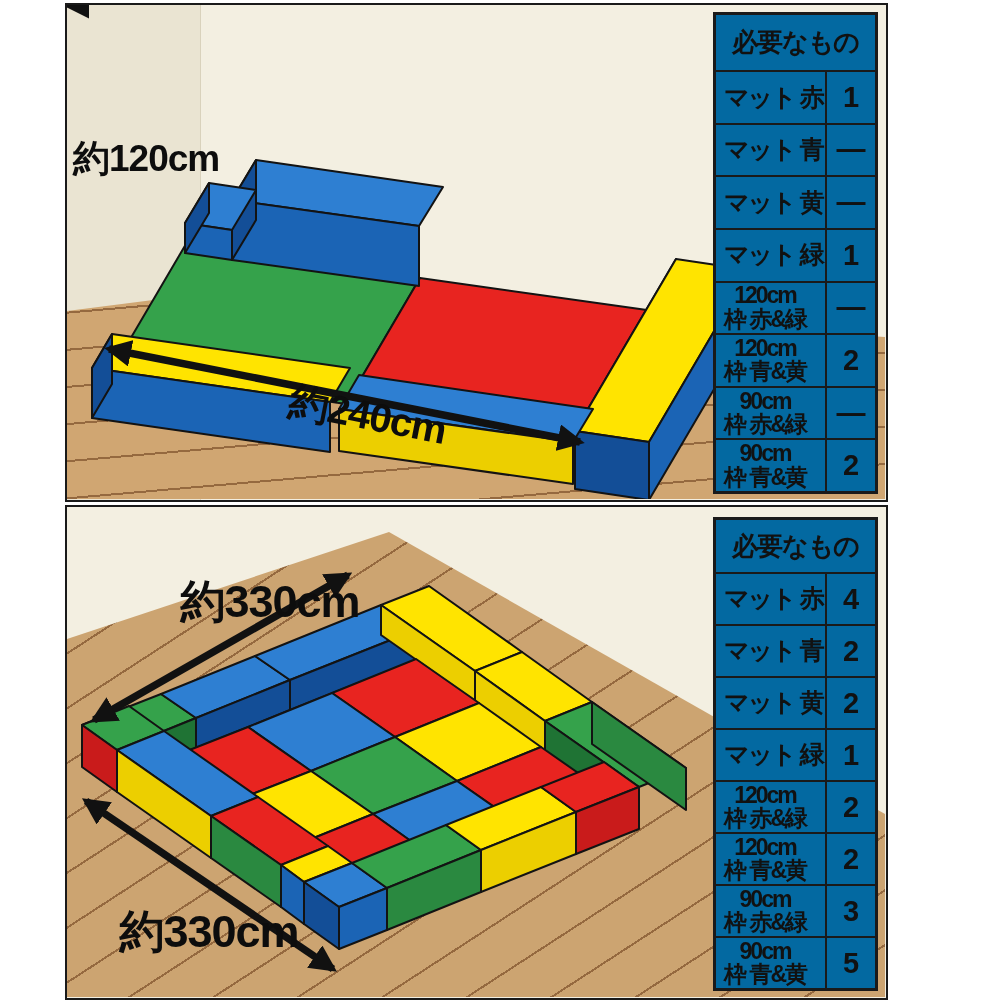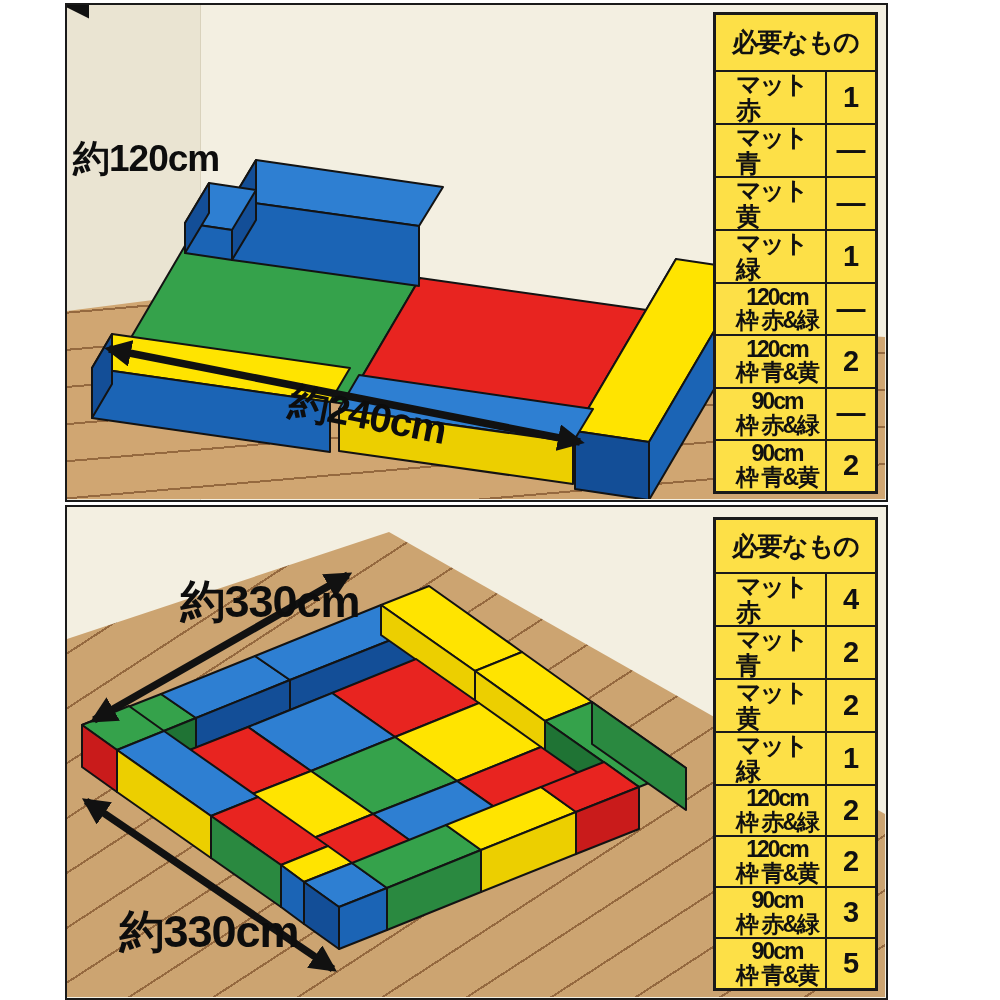--- a/index.html
+++ b/index.html
@@ -37,36 +37,36 @@
   svg.scene polygon{stroke:#131313;stroke-width:2;stroke-linejoin:round;}
   .f-red{fill:var(--red,#e82420);} .f-red-d{fill:var(--red_shade,#c91b1b);}
   .f-blue-t{fill:var(--blue_top,#2e7fd2);} .f-blue{fill:var(--blue,#1b64b5);}
   .f-blue-d{fill:var(--blue_shade,#134e97);}
   .f-yel{fill:var(--yellow,#ffe400);} .f-yel-d{fill:var(--yellow_shade,#eccf00);}
   .f-grn-t{fill:var(--green,#35a24b);} .f-grn{fill:var(--green_shade,#2a8940);}
   .f-grn-d{fill:var(--green_inner,#1f7334);}
   .dim-line{stroke:#111;stroke-width:7.5;fill:none;}
   .dim-label{font-weight:bold;fill:#0d0d0d;letter-spacing:-1px;}
   .parts-table{
-    position:absolute;width:165px;background:#fde047;
+    position:absolute;width:165px;background:#0369a1;
     border:3px solid var(--table_border,#1a1a1a);box-sizing:border-box;
     display:grid;
   }
   #table-top{left:646px;top:7px;height:482px;grid-template-rows:55px repeat(8,1fr);}
   #table-bottom{left:646px;top:10px;height:474px;grid-template-rows:52px repeat(8,1fr);}
   .pt-header{
     display:flex;align-items:center;justify-content:center;
     font-size:26px;font-weight:bold;color:#111;letter-spacing:-1px;
   }
   .pt-row{
     display:grid;grid-template-columns:109px 1fr;
     border-top:2.5px solid var(--table_border,#1a1a1a);
   }
   .pt-label{
-    display:flex;align-items:center;padding-left:20px;
+    display:flex;align-items:center;padding-left:8px;
     font-size:25px;font-weight:bold;color:#111;
     white-space:pre-line;line-height:1.02;letter-spacing:-2px;
   }
   .pt-row.two-line .pt-label{font-size:23px;text-align:center;}
   .pt-qty{
     display:flex;align-items:center;justify-content:center;
     border-left:2.5px solid var(--table_border,#1a1a1a);
     font-size:29px;font-weight:bold;color:#111;
   }
 </style>

